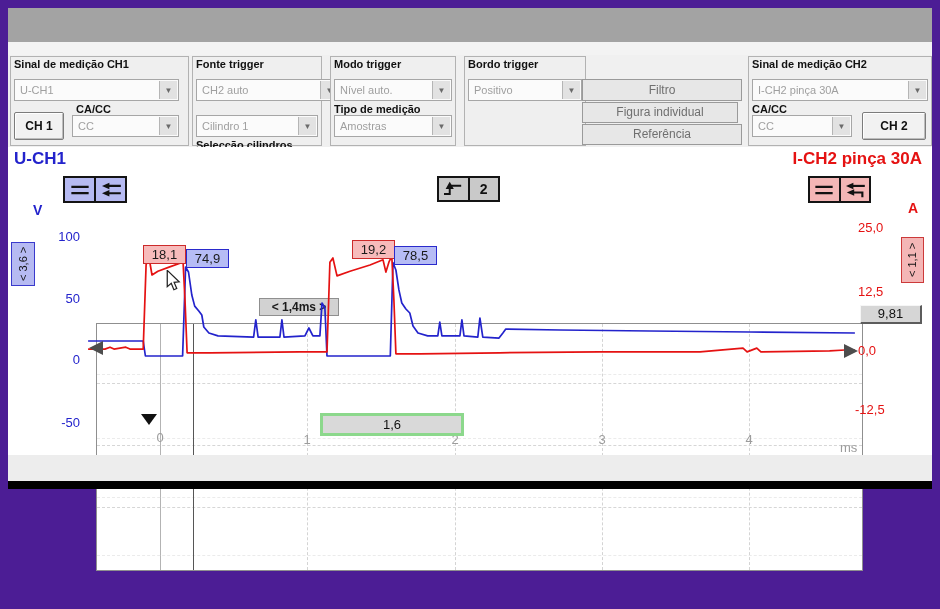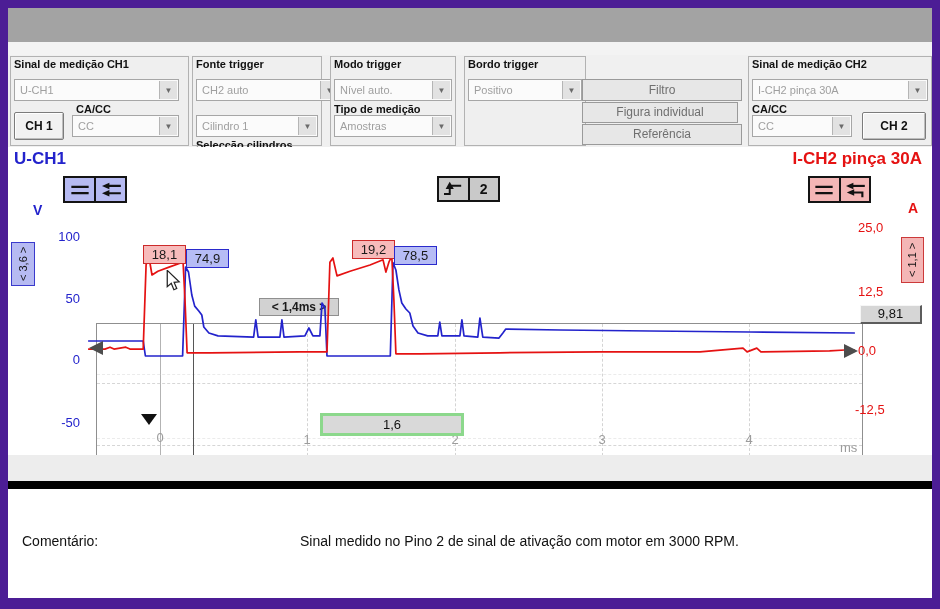--- a/index.html
+++ b/index.html
@@ -225,18 +225,14 @@
     <div class="ticksX" style="left:583px;top:285px;">3</div>
     <div class="ticksX" style="left:730px;top:285px;">4</div>
     <div class="abs" style="left:832px;top:293px;font-size:13px;color:#9c9c9c;">ms</div>
 
     <div class="greenbox" style="left:312px;top:266px;width:144px;height:23px;">1,6</div>
   </div>
 
   <div class="abs botstrip"></div>
   <div class="abs sepbar"></div>
 
-  <div class="abs commentarea">
-    <div class="ctext" style="left:14px;top:44px;">Comentário:</div>
-    <div class="ctext" style="left:292px;top:44px;">Sinal medido no Pino 2 de sinal de ativação com motor em 3000 RPM.</div>
-  </div>
 
 </div>
 
 </body></html>

